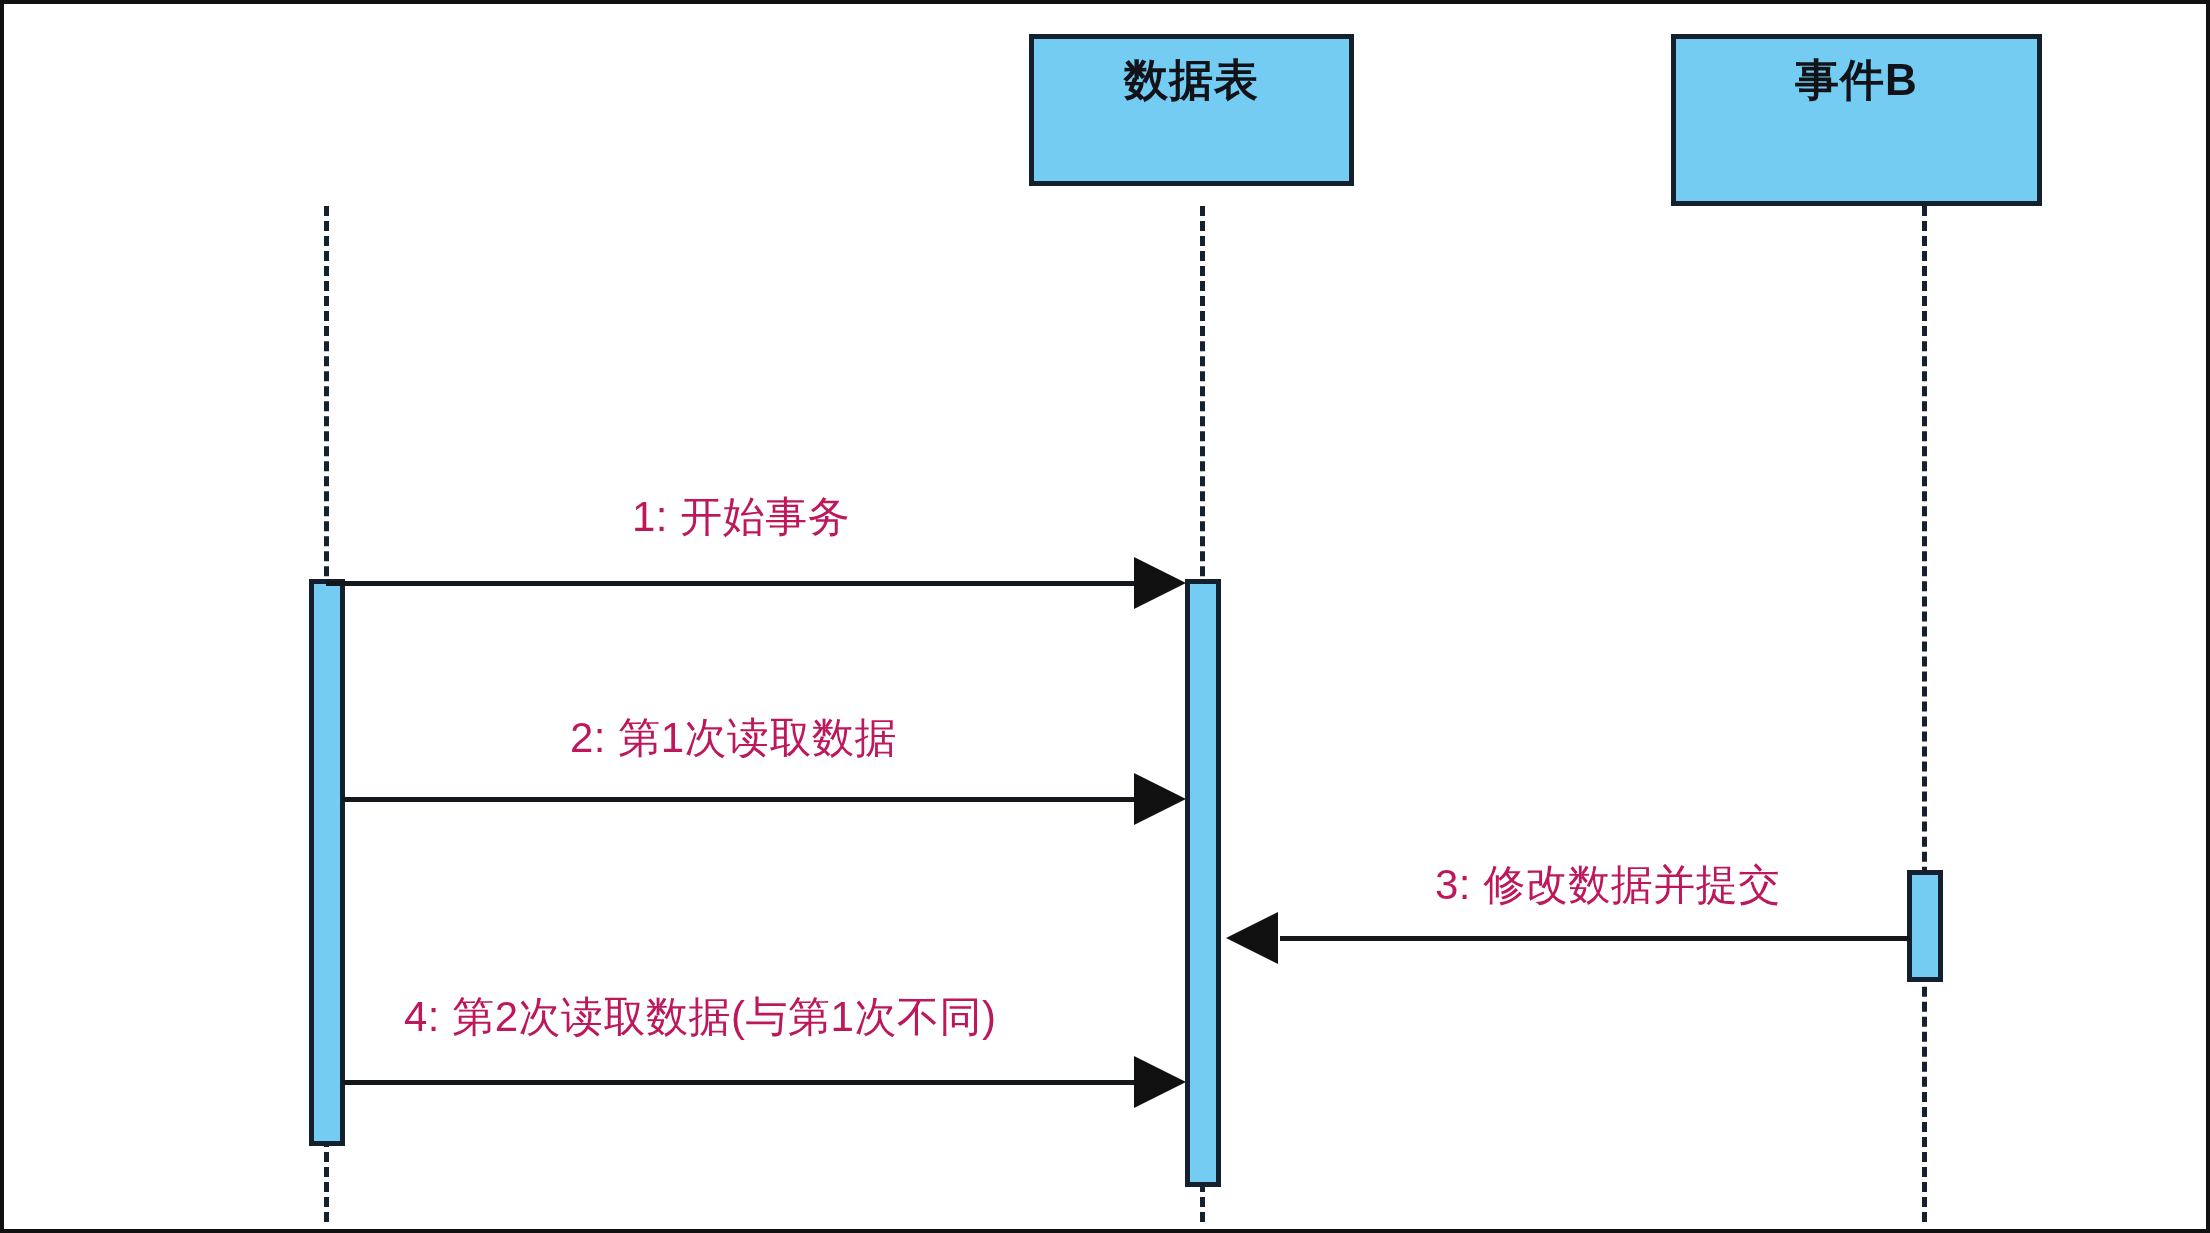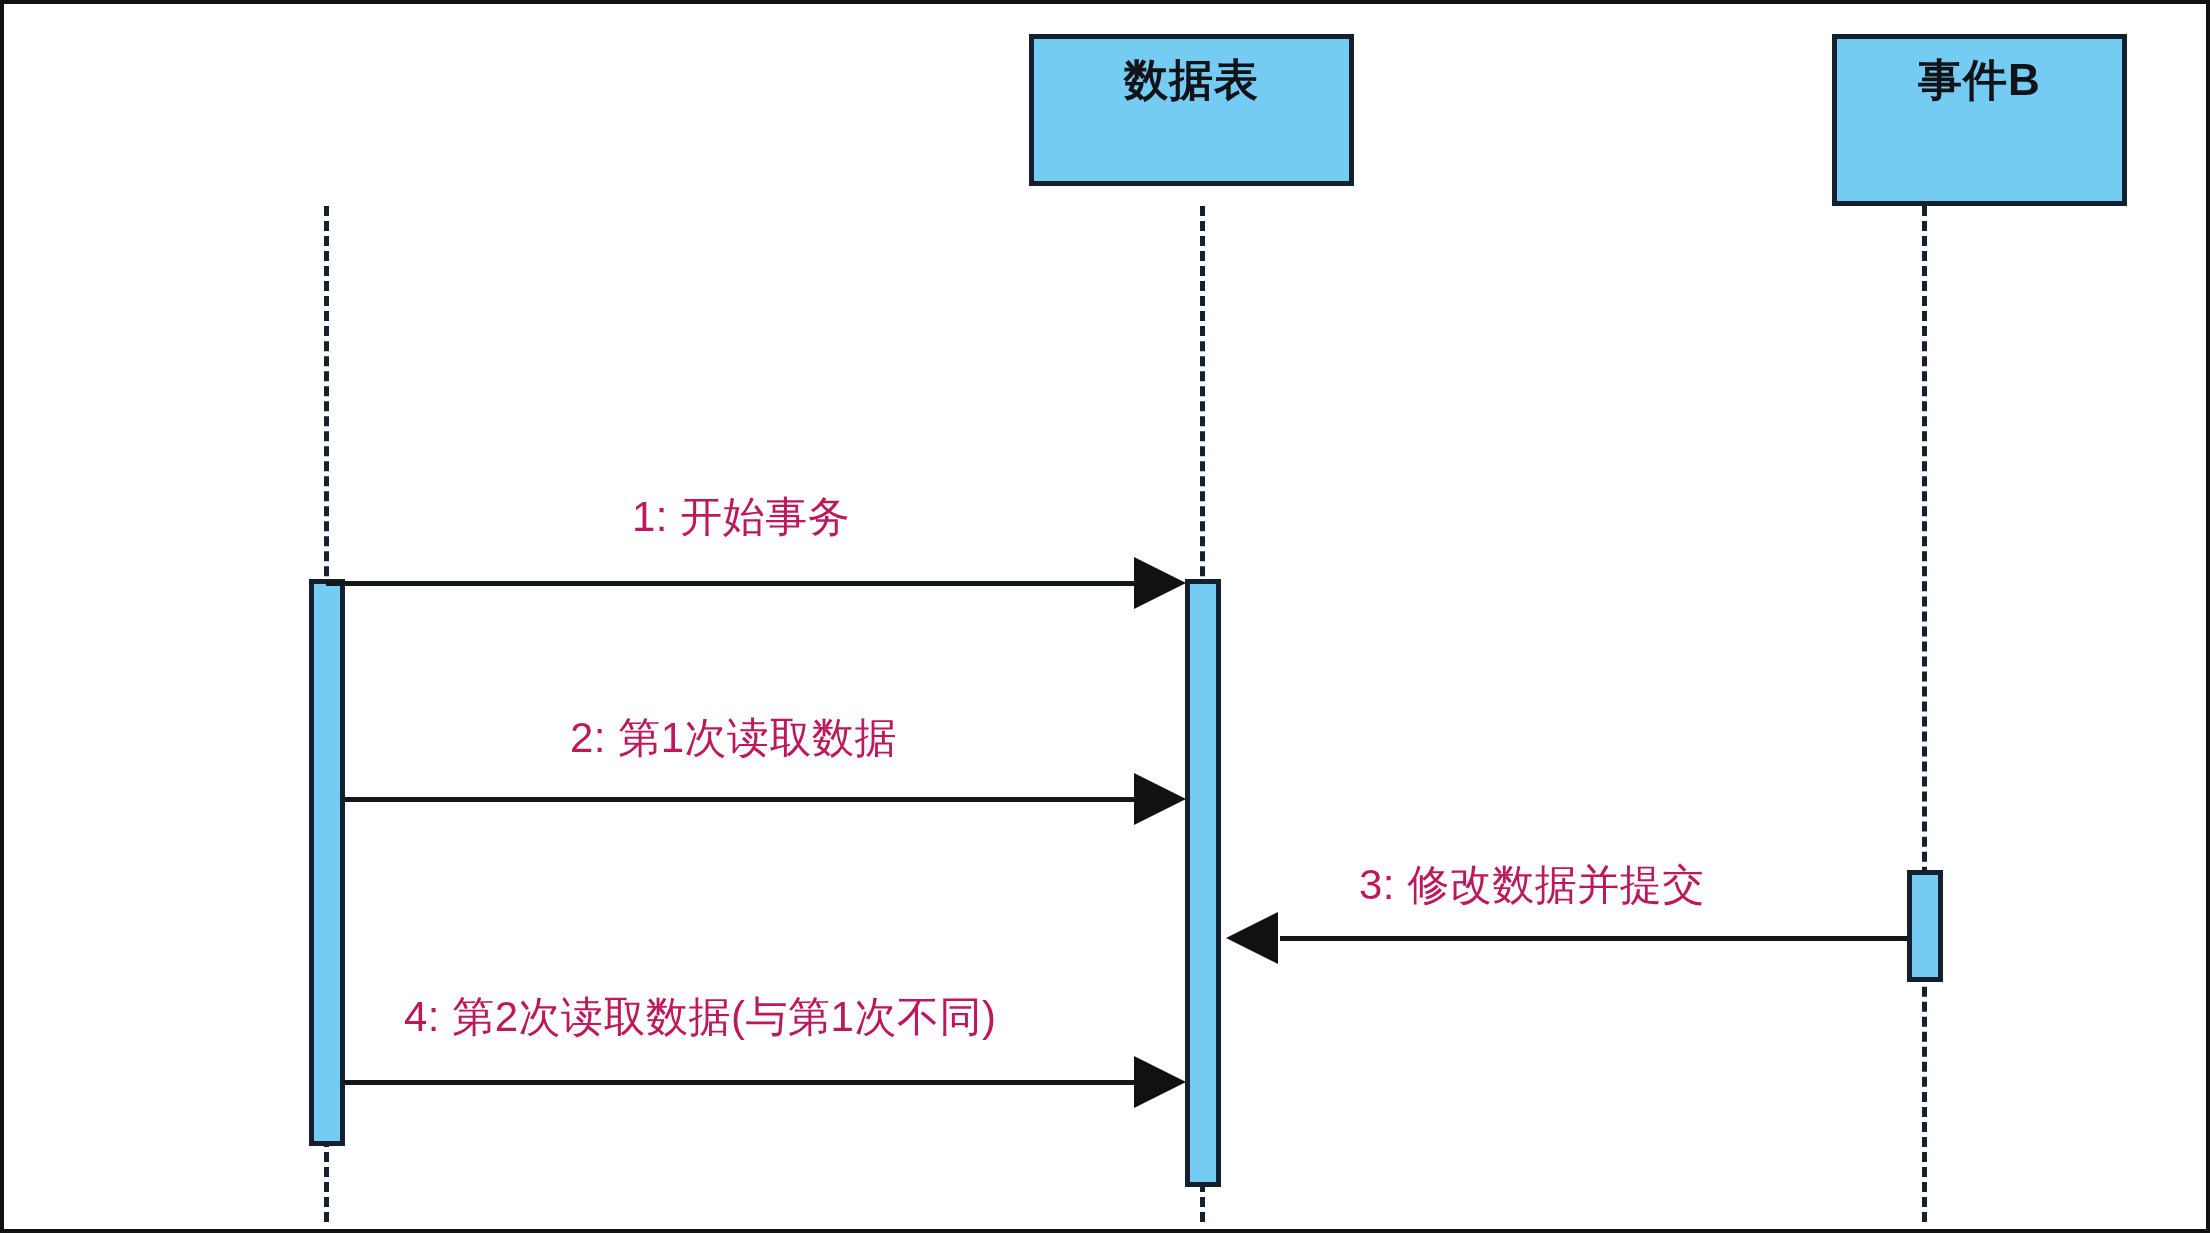--- a/index.html
+++ b/index.html
@@ -82,21 +82,21 @@
 </head>
 <body>
 
 <div id="canvas">
 
 
   <div class="participant" style="left:1025px;top:30px;width:325px;height:152px;">
     <span class="plabel">数据表</span>
   </div>
 
-  <div class="participant" style="left:1828px;top:30px;width:295px;height:172px;">
+  <div class="participant" style="left:1667px;top:30px;width:371px;height:172px;">
     <span class="plabel">事件B</span>
   </div>
 
   <div class="lifeline" style="left:320px;top:202px;height:1016px;"></div>
 
   <div class="lifeline" style="left:1196px;top:202px;height:1016px;"></div>
 
   <div class="lifeline" style="left:1918px;top:202px;height:1016px;"></div>
 
   <div class="activation" style="left:305px;top:575px;width:36px;height:567px;"></div>
@@ -106,21 +106,21 @@
   <div class="activation" style="left:1903px;top:866px;width:36px;height:112px;"></div>
 
   <div class="msglabel" style="left:628px;top:485px;">1: 开始事务</div>
   <div class="msgline" style="left:322px;top:577px;width:812px;"></div>
   <div class="arrow right" style="left:1130px;top:553px;"></div>
 
   <div class="msglabel" style="left:566px;top:706px;">2: 第1次读取数据</div>
   <div class="msgline" style="left:339px;top:793px;width:795px;"></div>
   <div class="arrow right" style="left:1130px;top:769px;"></div>
 
-  <div class="msglabel" style="left:1355px;top:853px;">3: 修改数据并提交</div>
+  <div class="msglabel" style="left:1431px;top:853px;">3: 修改数据并提交</div>
   <div class="msgline" style="left:1276px;top:932px;width:630px;"></div>
   <div class="arrow left" style="left:1222px;top:908px;"></div>
 
   <div class="msglabel" style="left:400px;top:985px;">4: 第2次读取数据(与第1次不同)</div>
   <div class="msgline" style="left:339px;top:1076px;width:795px;"></div>
   <div class="arrow right" style="left:1130px;top:1052px;"></div>
 
 </div>
 
 </body></html>

